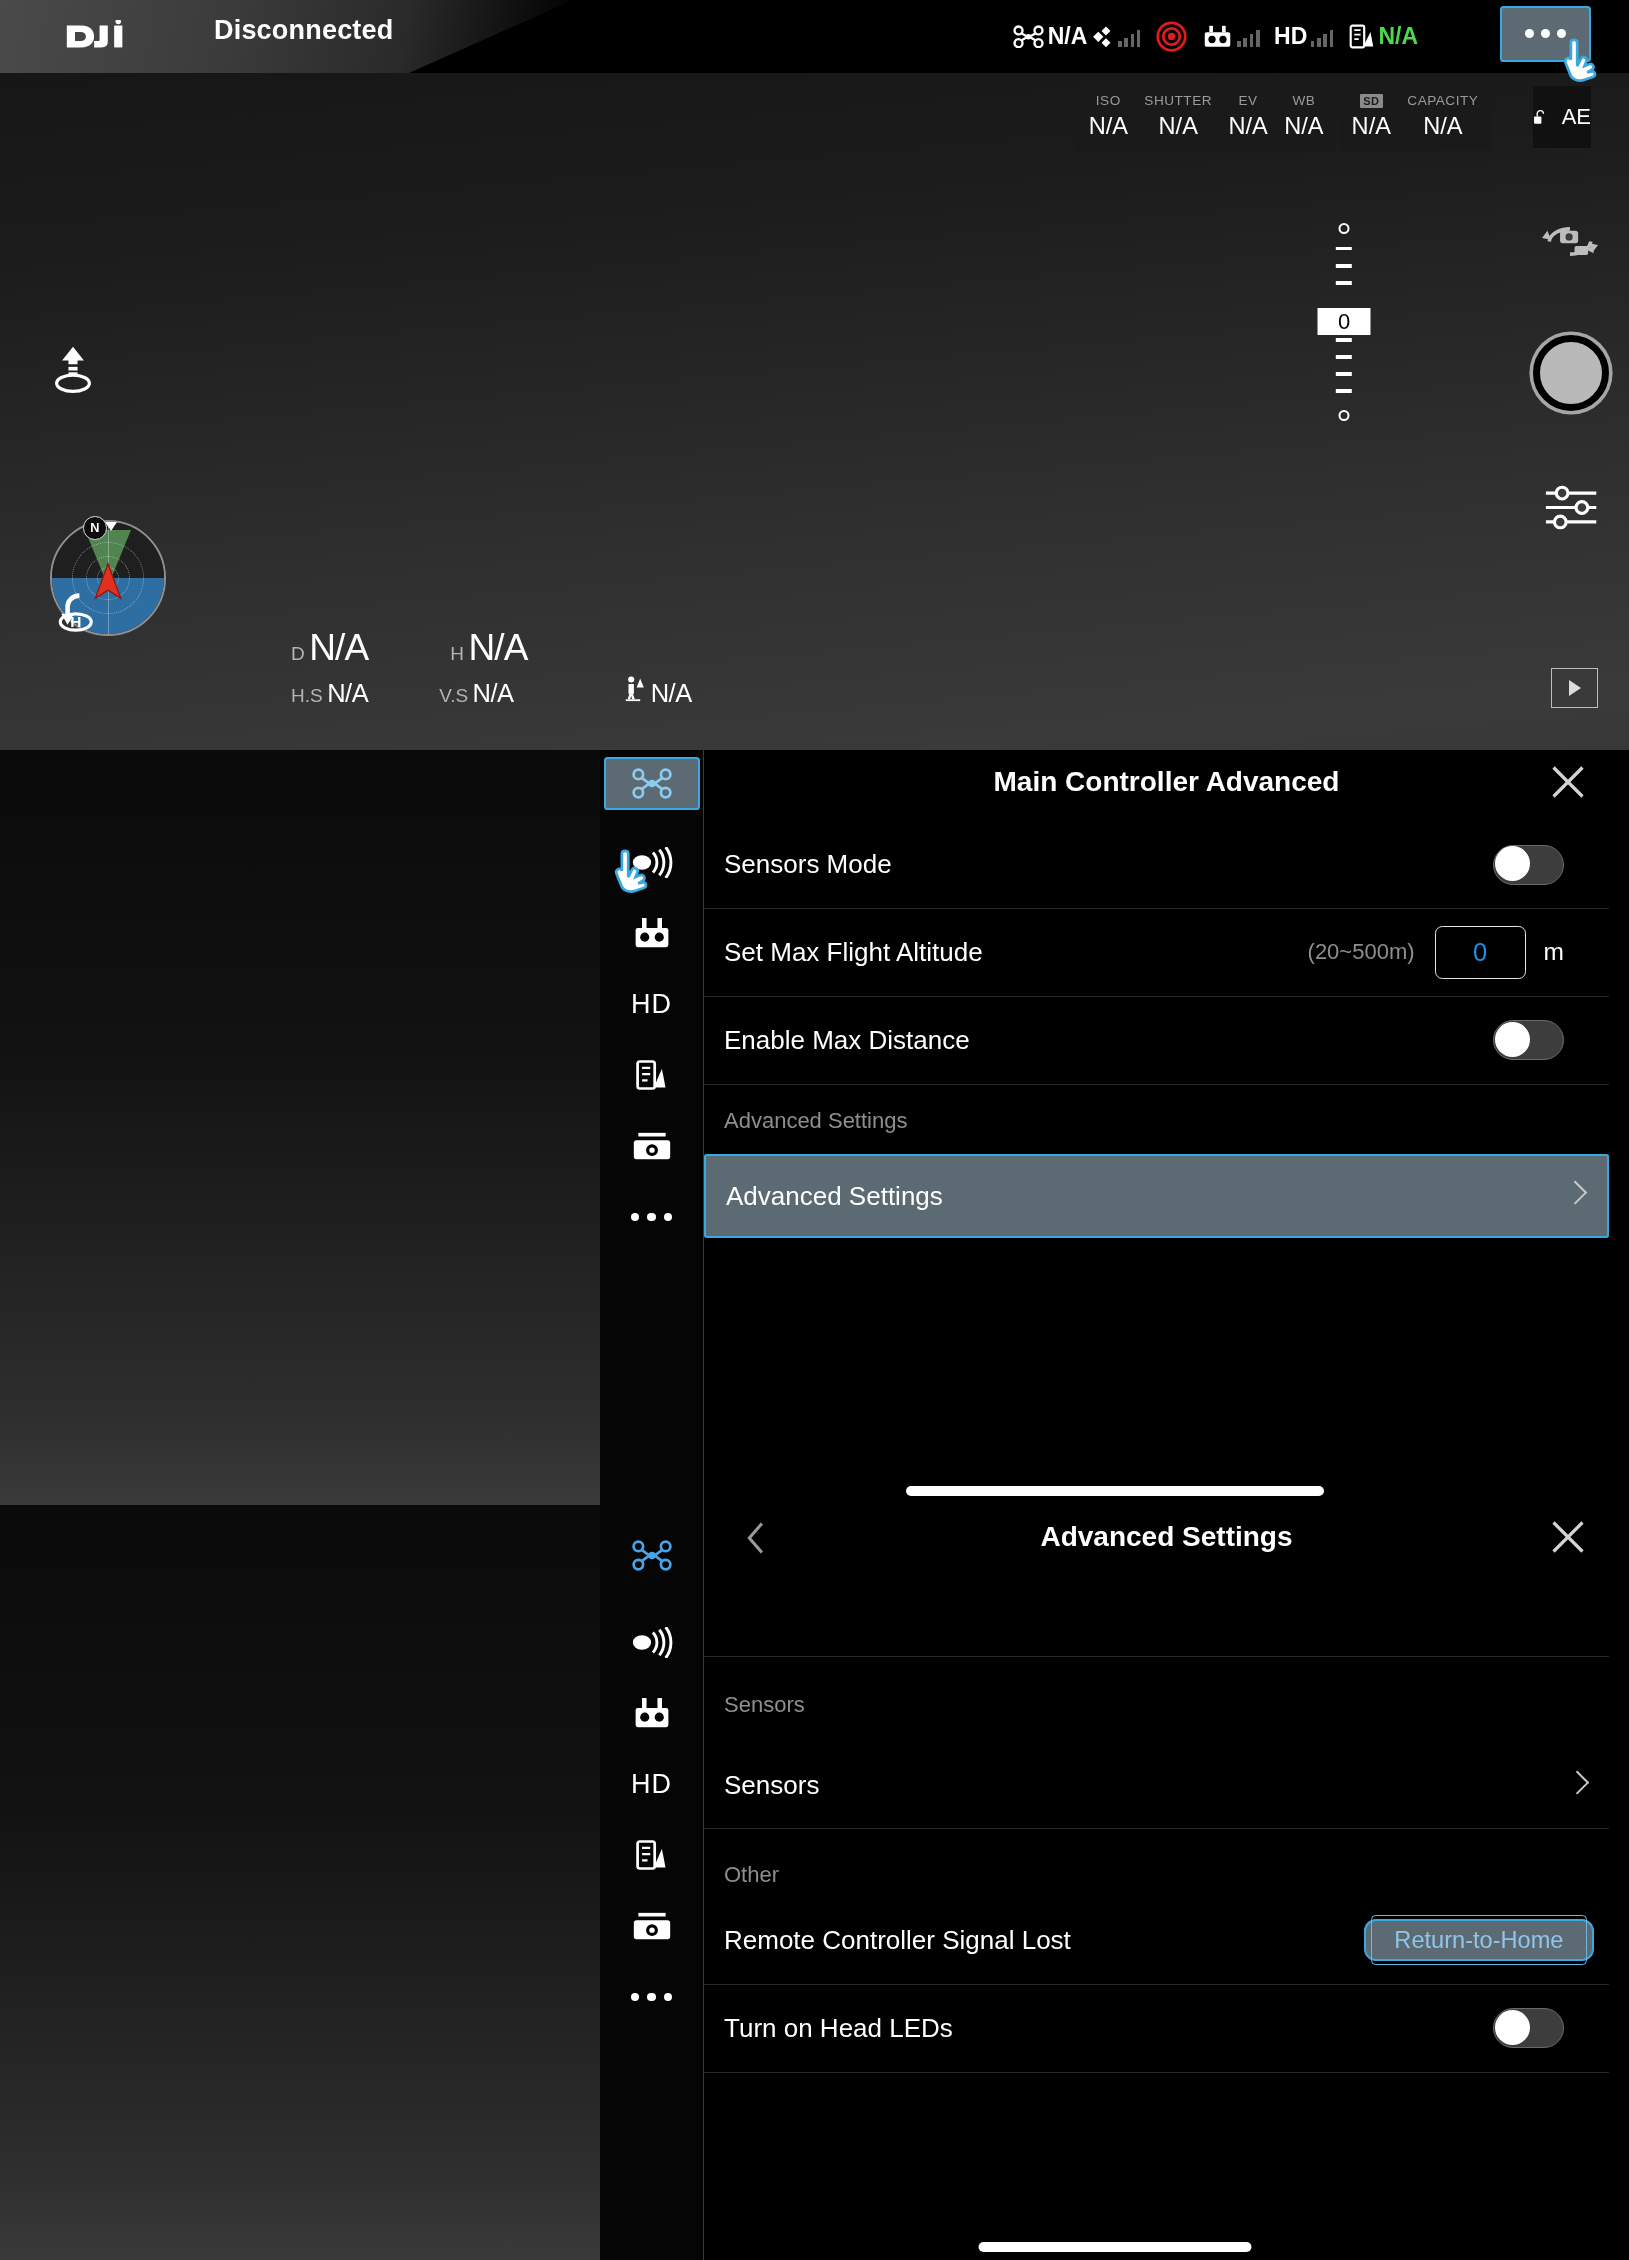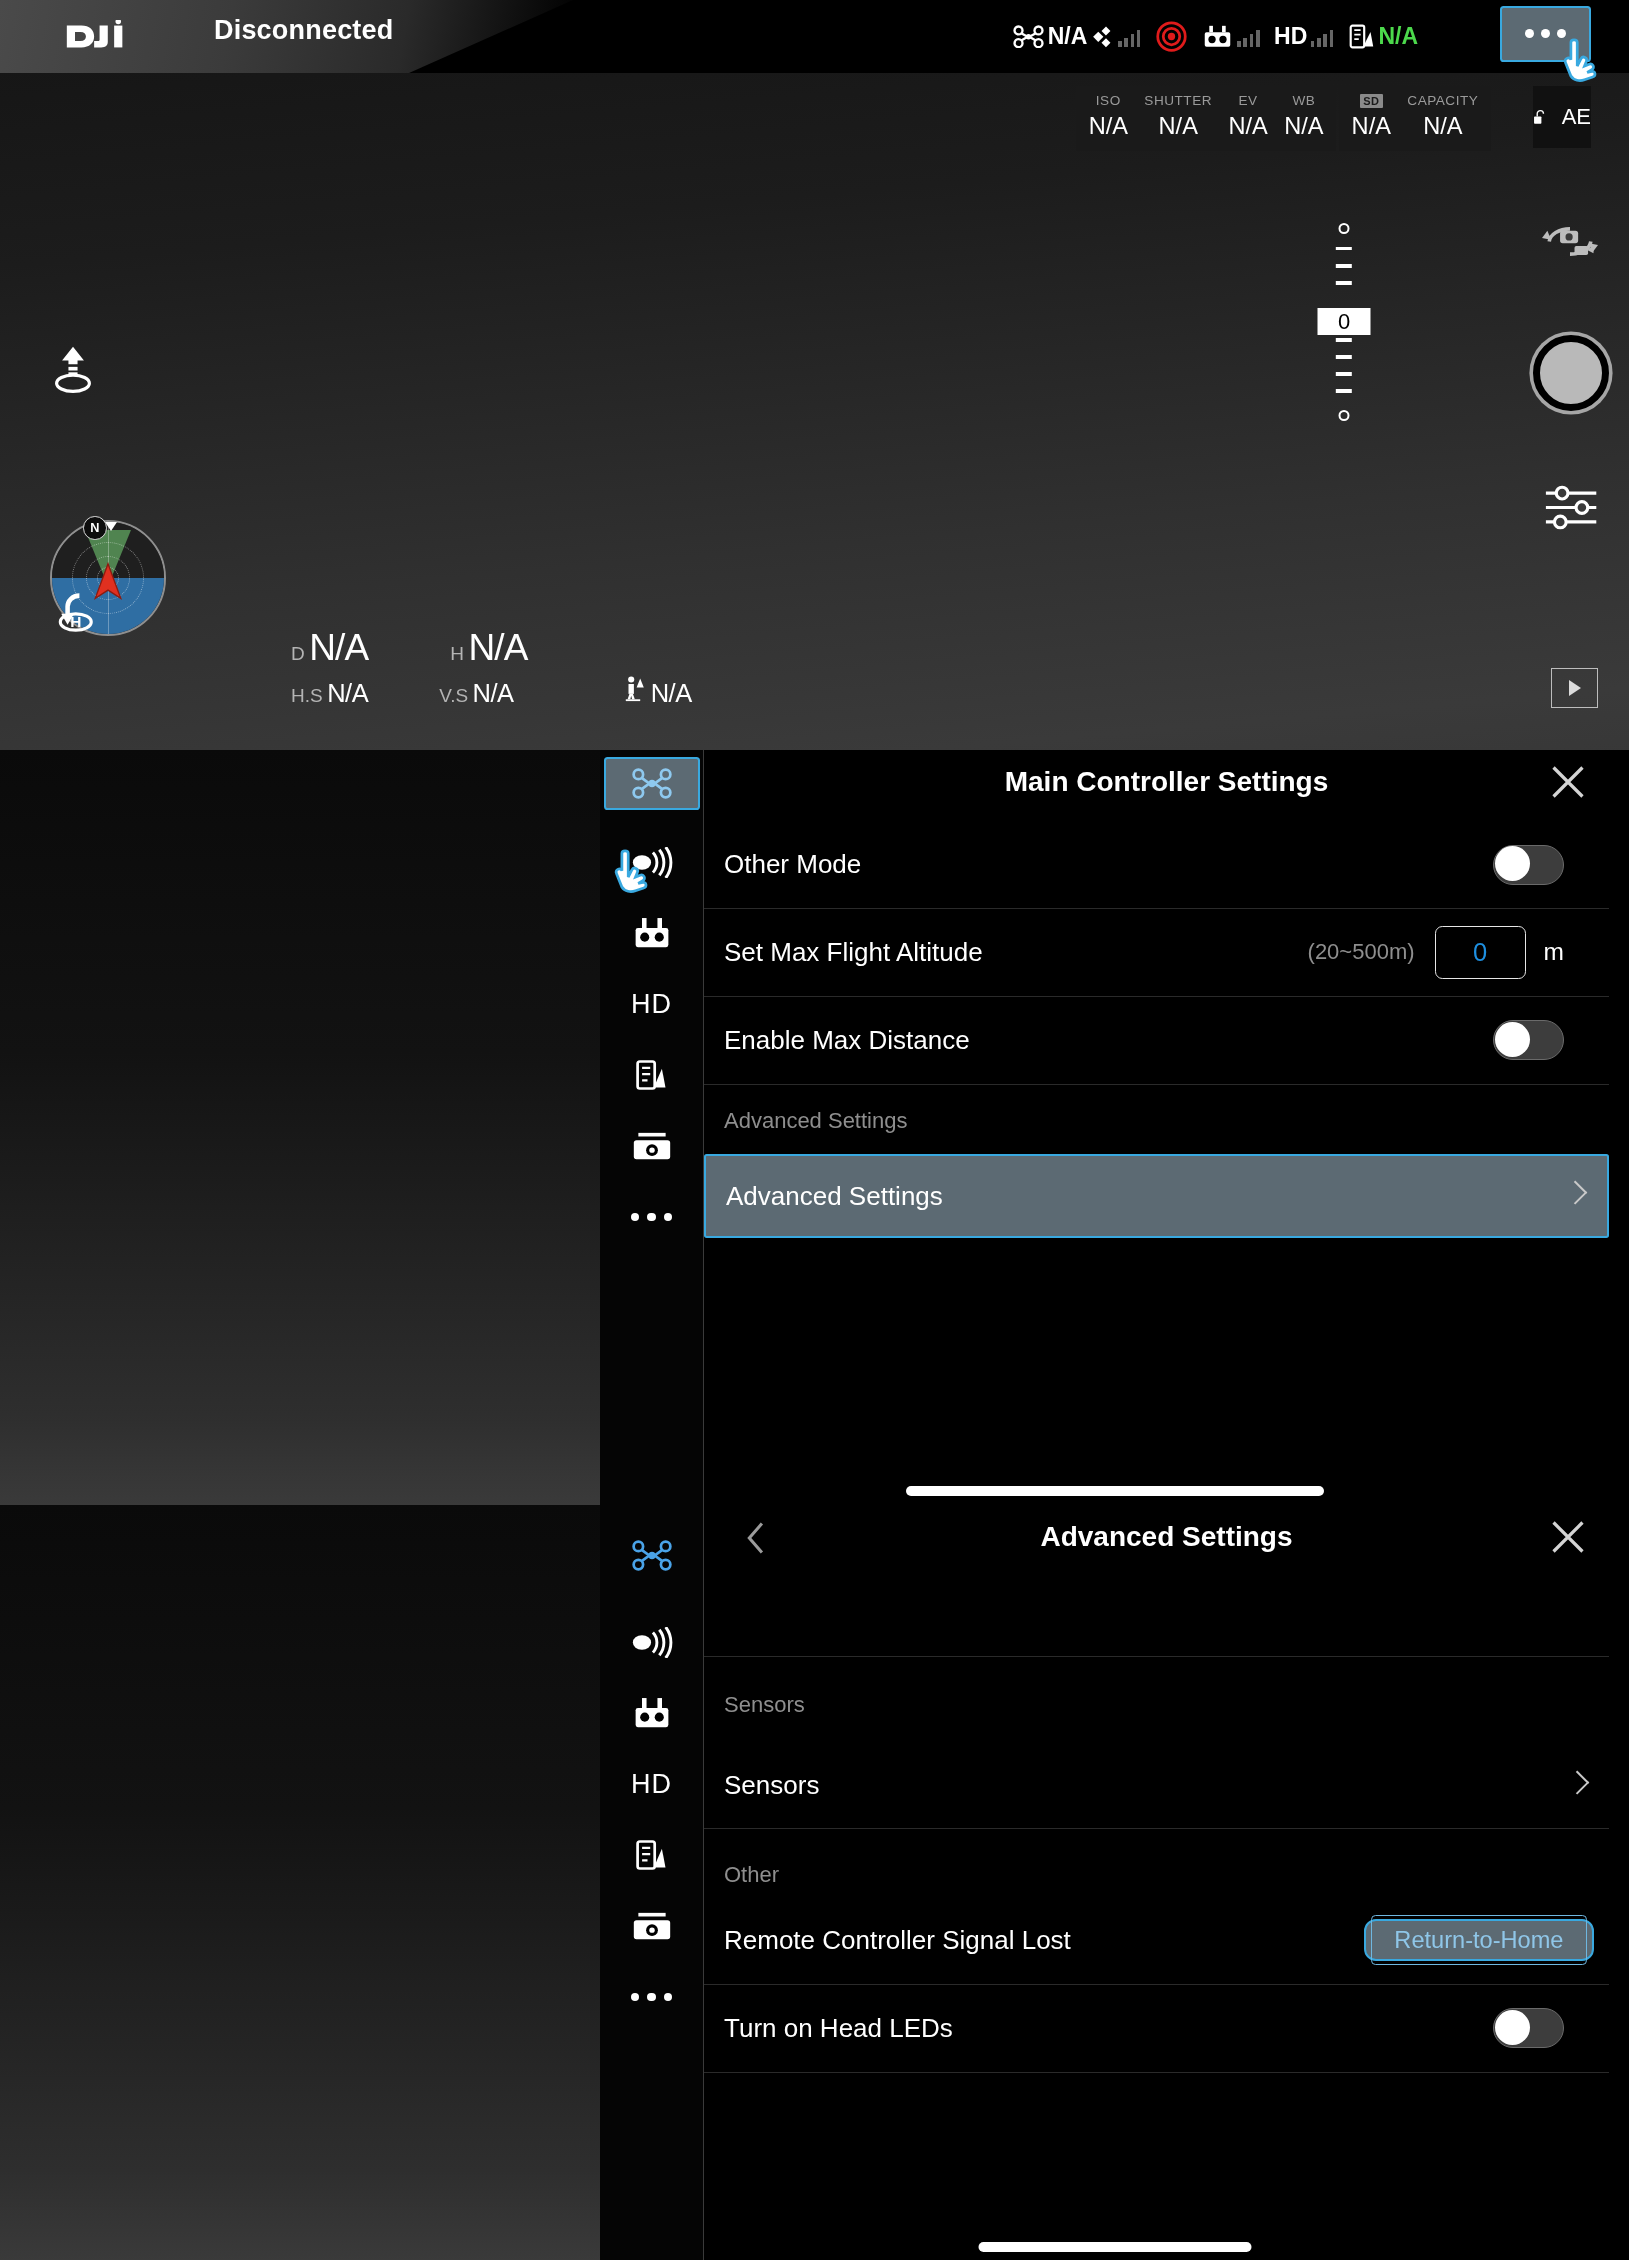--- a/index.html
+++ b/index.html
@@ -541,30 +541,30 @@
         <span class="rail-dots">
             <b></b>
             <b></b>
             <b></b>
           </span>
       </div>
     </div>
 
     <div class="sheet-body">
       <div class="sheet-head">
-        <div class="sheet-title">Main Controller Settings</div>
+        <div class="sheet-title">Main Controller Advanced</div>
         <div class="sheet-close">
           <svg viewBox="0 0 42 42" width="38" height="38">
             <path d="M5 5 L37 37 M37 5 L5 37" stroke="#d4d4d4" stroke-width="3.6"></path>
           </svg>
         </div>
       </div>
 
       <div class="srow">
-        <span class="srow-label">Other Mode</span>
+        <span class="srow-label">Sensors Mode</span>
         <div class="toggle">
             <span class="knob"></span>
           </div>
       </div>
       <div class="divider"></div>
 
       <div class="srow">
         <span class="srow-label">Set Max Flight Altitude</span>
         <span class="right-group">
           <span class="hint">(20~500m)</span>

